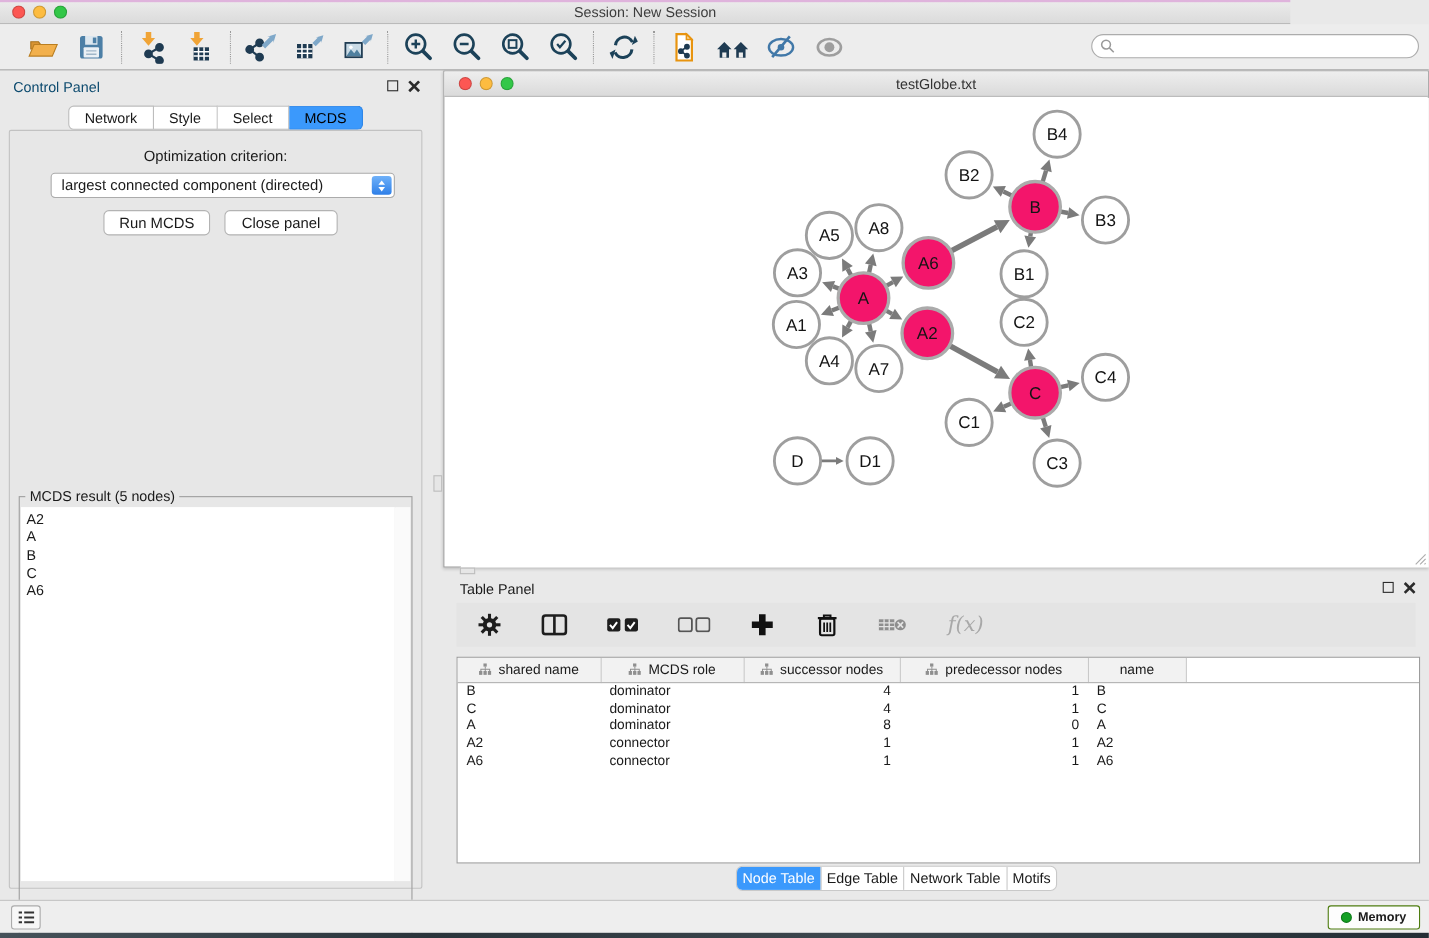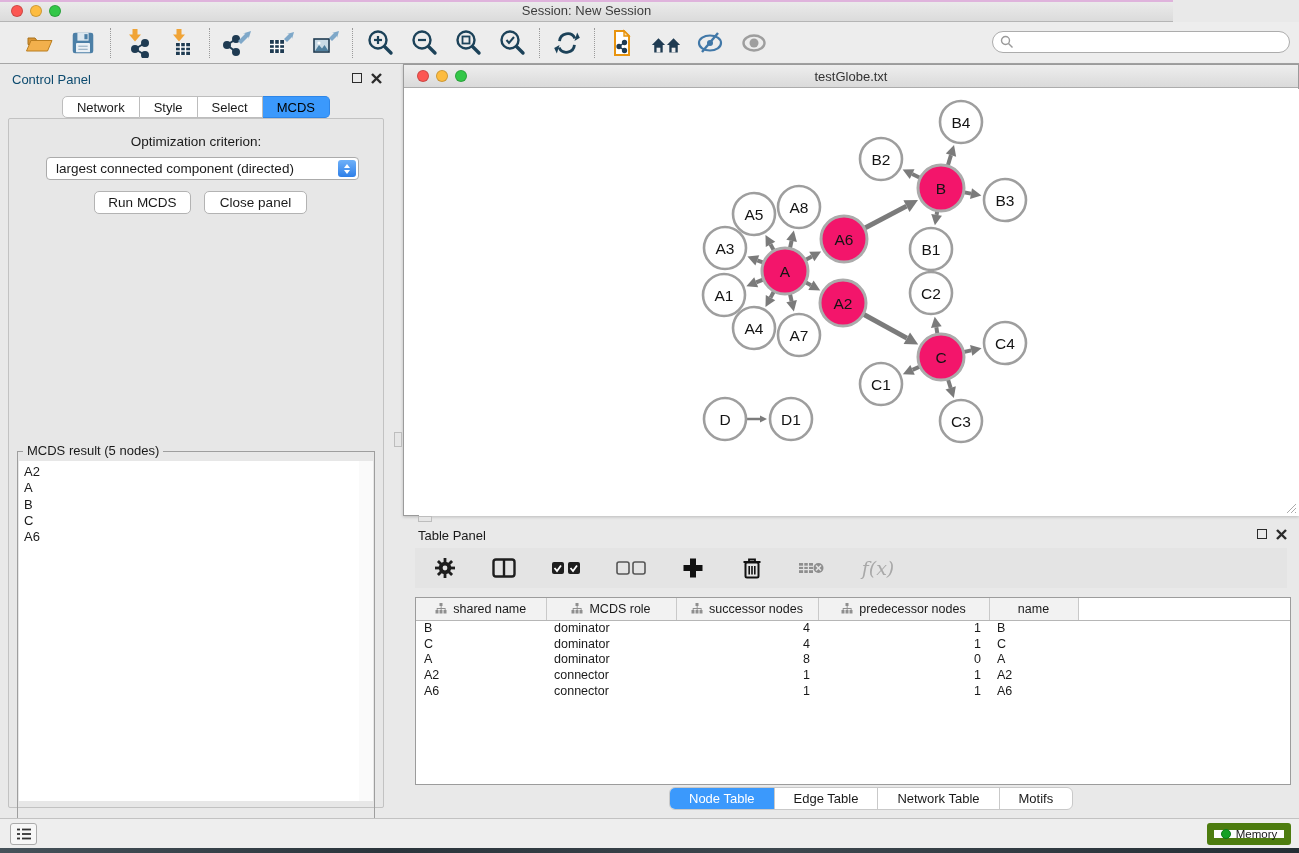--- a/index.html
+++ b/index.html
@@ -77,30 +77,30 @@
   .fx-label { font-family:"DejaVu Serif", serif; font-style:italic; font-size:19px; color:#A8A8A8; }
   .tbl-wrap { position:absolute; left:12px; top:73px; width:876px; height:188px; background:#fff; border:1px solid #9C9C9C; overflow:hidden; }
   table.datatable { border-collapse:collapse; table-layout:fixed; width:876px; font-size:12.5px; }
   table.datatable th { height:22px; background:#F2F2F2; border-right:1px solid #C9C9C9; border-bottom:1px solid #B6B6B6;
     font-weight:normal; font-size:12.5px; }
   table.datatable th .hwrap { display:flex; align-items:center; justify-content:center; gap:6px; }
   table.datatable th.filler { background:#fff; border-right:none; }
   table.datatable td { height:15.7px; padding:0 8px; white-space:nowrap; overflow:hidden; }
   td.num { text-align:right; }
   .tp-tabs { position:absolute; left:266px; top:263px; display:flex; border:1px solid #C9C9C9; border-radius:6px; overflow:hidden; background:#fff; }
-  .tp-tab { height:21px; padding:0 19px; display:flex; align-items:center; font-size:13px; border-left:1px solid #C9C9C9; }
+  .tp-tab { height:21px; padding:0 5px; display:flex; align-items:center; font-size:13px; border-left:1px solid #C9C9C9; }
   .tp-tab:first-child { border-left:none; }
   .tp-tab.active { background:#3B99FC; color:#fff; }
 
   
   .statusbar { position:absolute; left:0; top:818px; width:1299px; height:30px; background:#EEEEEE; border-top:1px solid #C2C2C2; }
   .status-left-btn { position:absolute; left:10px; top:4px; width:27px; height:22px; background:#F7F7F7;
     border:1px solid #ABABAB; border-radius:3px; display:flex; align-items:center; justify-content:center; }
   .memory-btn { position:absolute; right:8px; top:4px; width:84px; height:22px; background:#FDFDFD;
-    border:7px solid #4d7c0f; border-radius:3px; display:flex; align-items:center; justify-content:center; gap:5px; font-size:11.5px; }
+    border:1px solid #4d7c0f; border-radius:3px; display:flex; align-items:center; justify-content:center; gap:5px; font-size:11.5px;font-weight:bold; }
   .mem-dot { width:10px; height:10px; border-radius:50%; background:#15A025; border:1px solid #0C7A18; }
   .desktop-strip { position:absolute; left:0; top:848px; width:1299px; height:5px;
     background:linear-gradient(90deg,#46525A,#2A343B 30%,#3D474E 60%,#242E35); }
 
   .float-icon { width:10px; height:10px; border:1.6px solid #2b2b2b; background:transparent; }
   svg { display:block; }
 </style>
 </head>
 <body>
 

